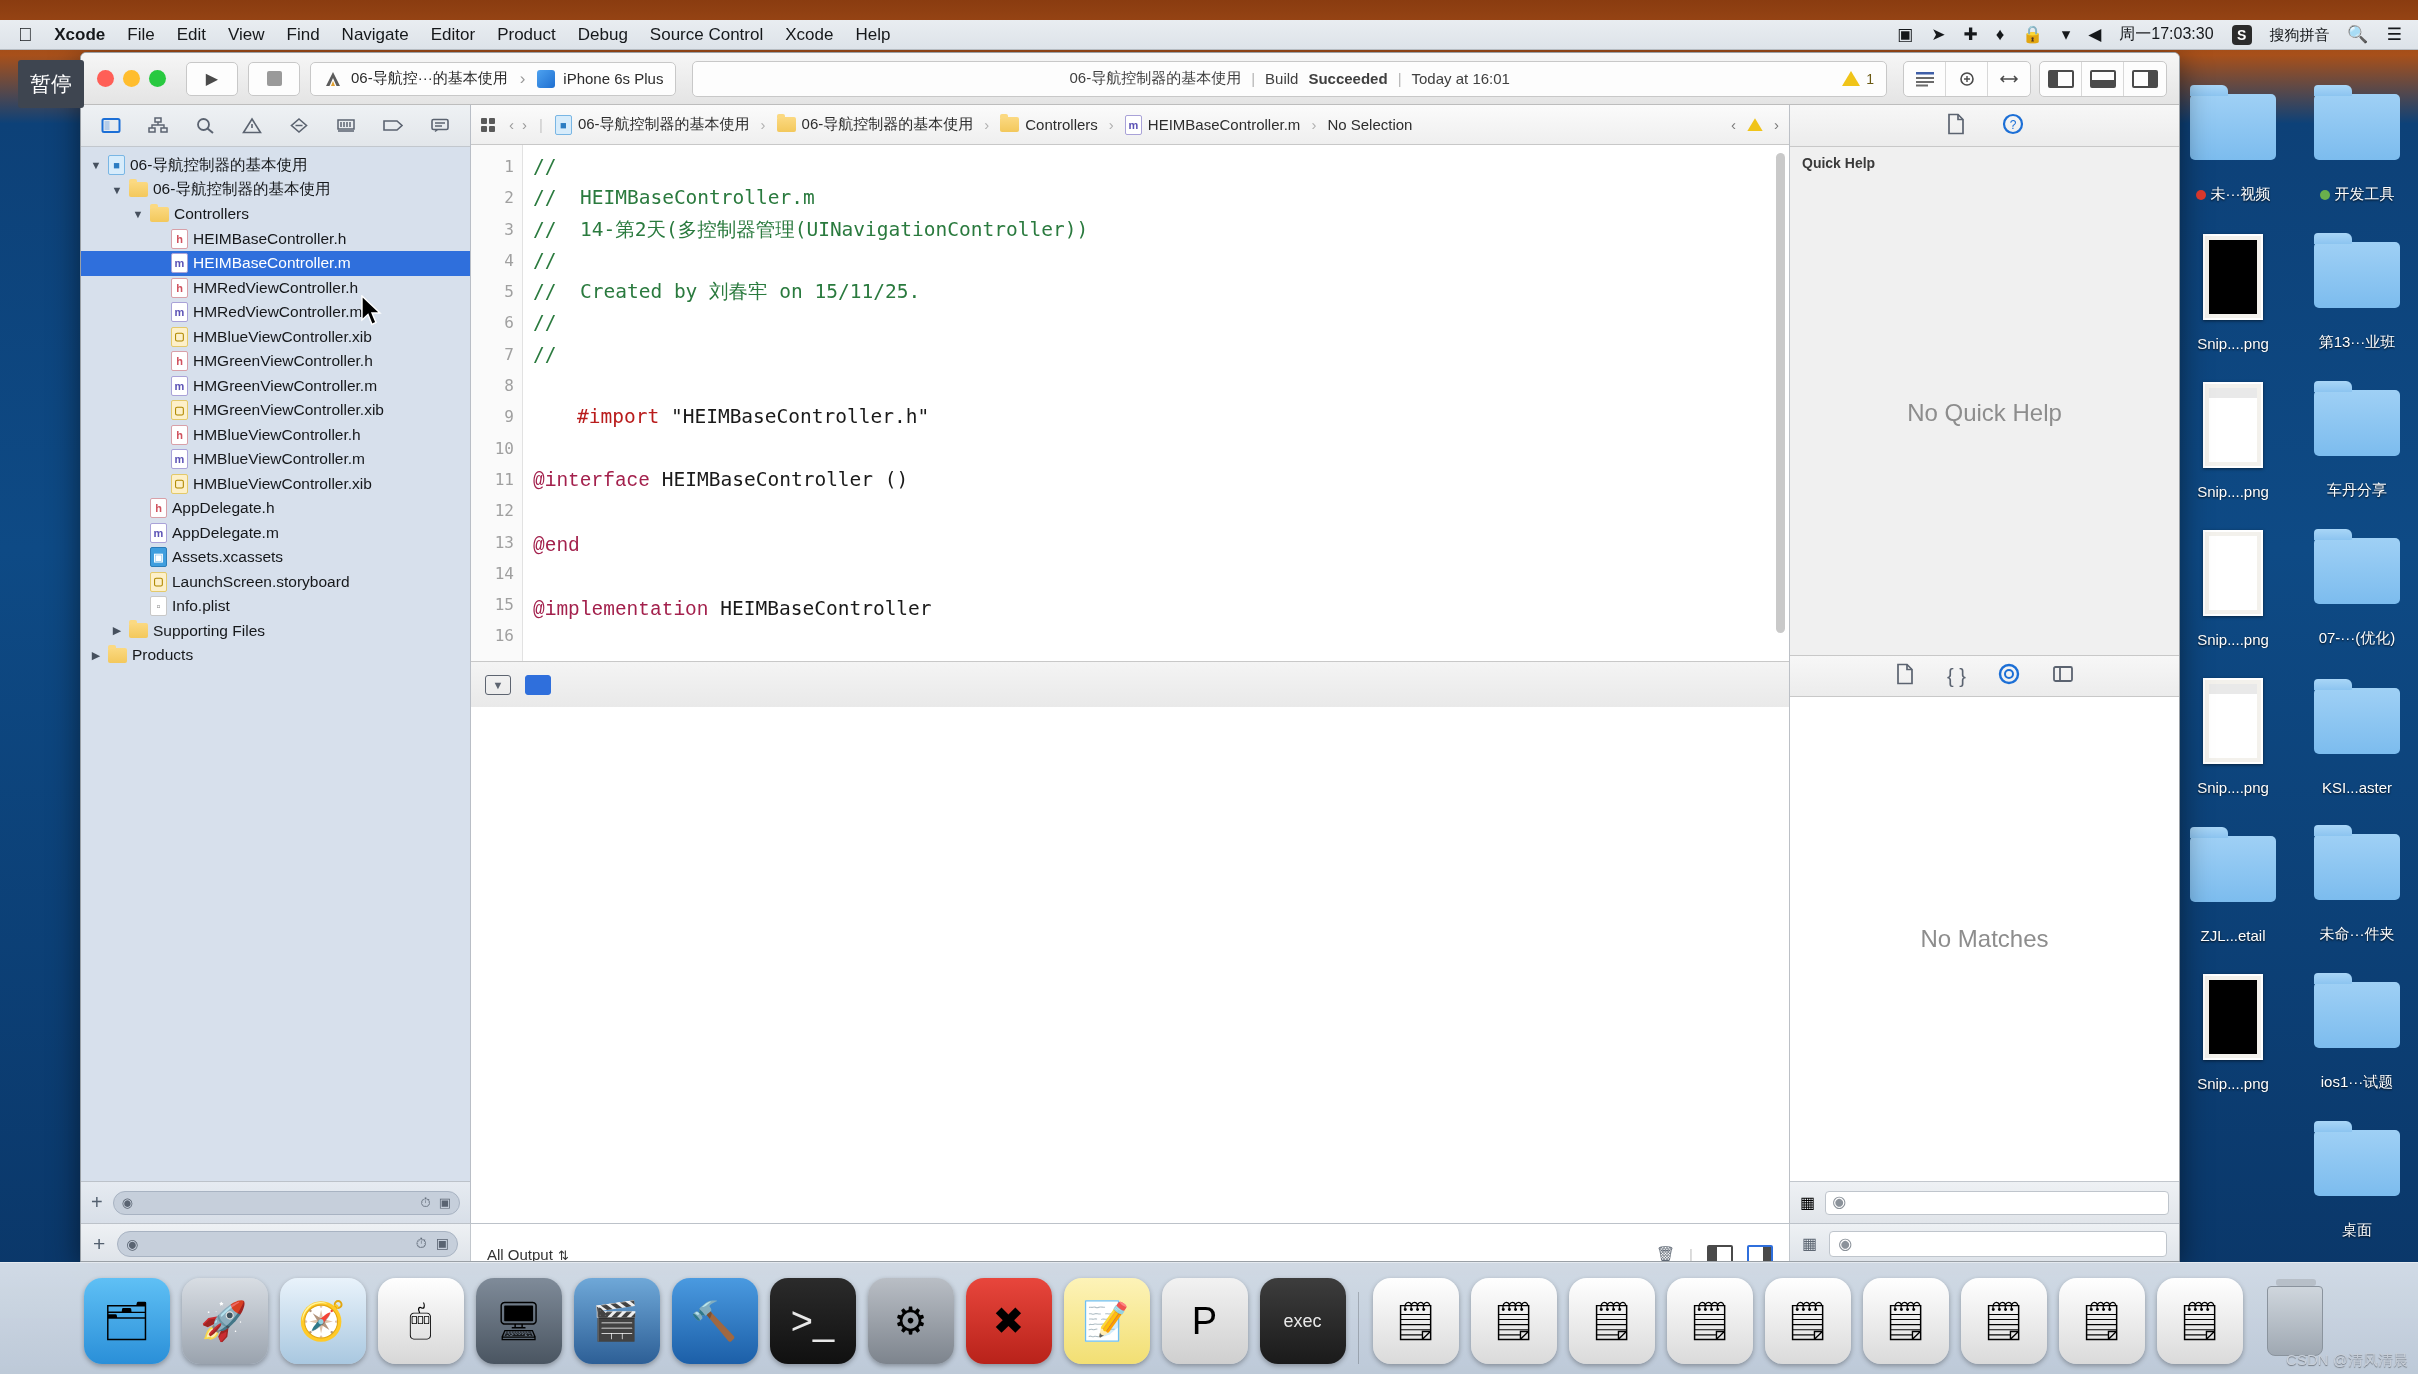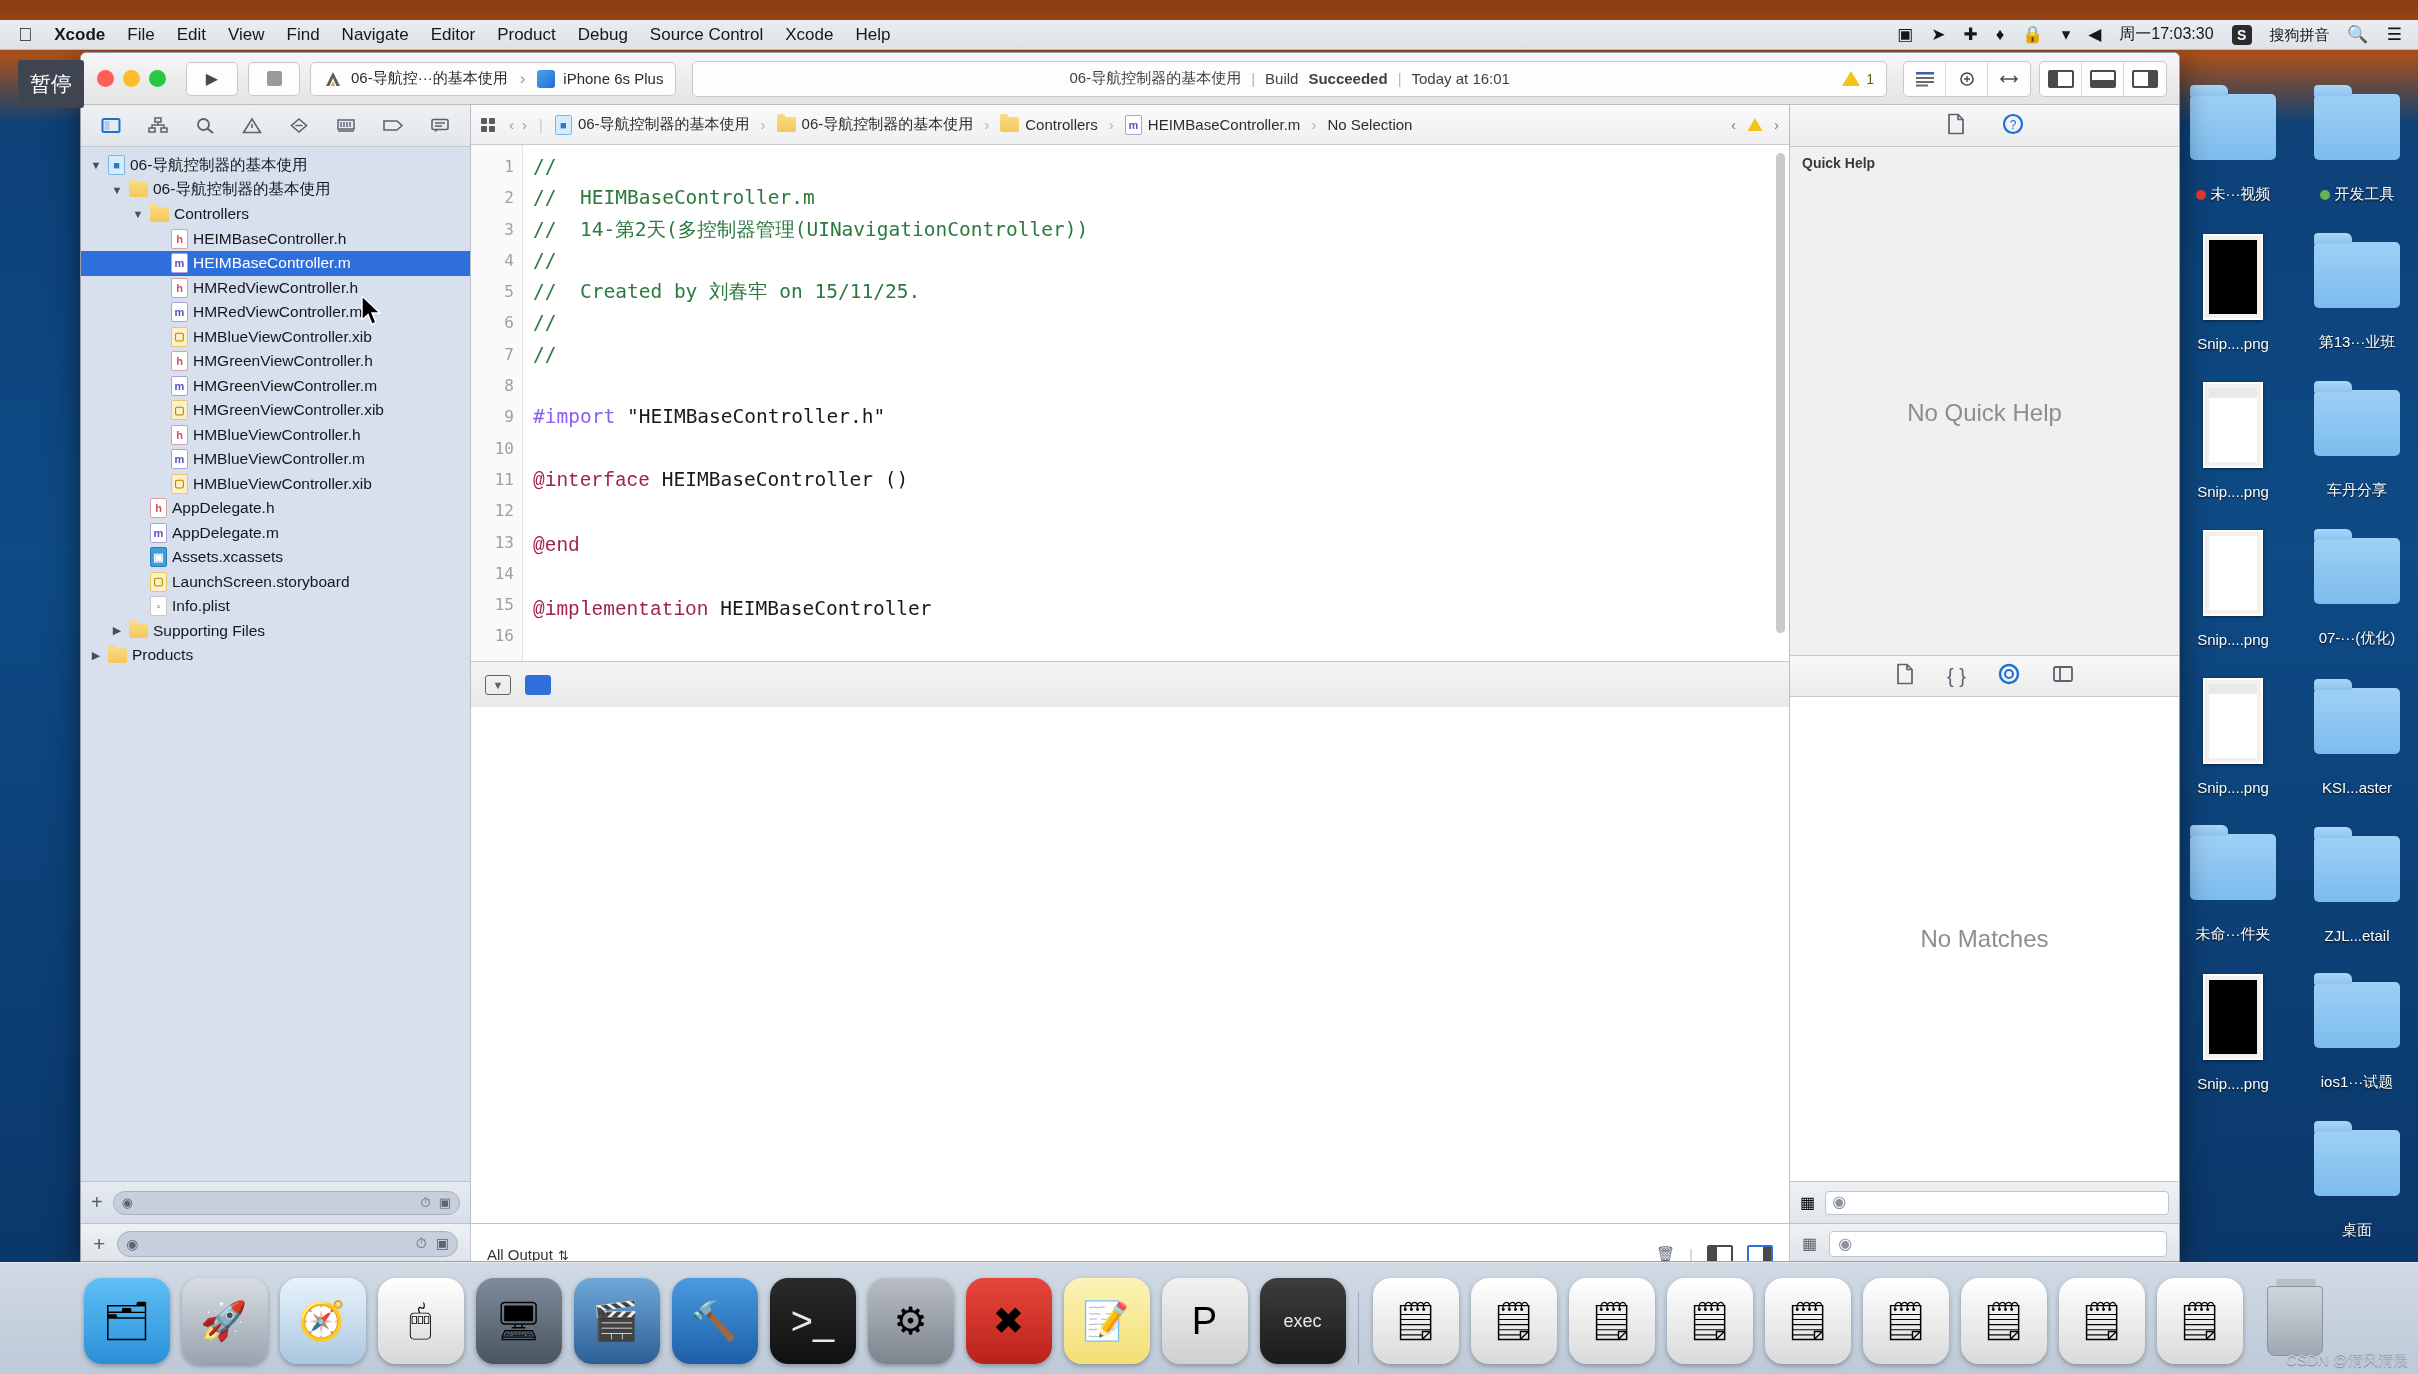--- a/index.html
+++ b/index.html
@@ -171,21 +171,21 @@
   #code-wrap{flex:1;display:flex;overflow:hidden;position:relative;background:#fff;}
   #gutter{
     width:52px;background:#fafafa;border-right:1px solid #e2e2e2;text-align:right;
     padding:6px 8px 0 0;color:#a0a0a0;font-family:"DejaVu Sans Mono",monospace;font-size:16px;line-height:31.3px;
   }
   #code{
     flex:1;padding:6px 0 0 10px;font-family:"DejaVu Sans Mono",monospace;font-size:19.5px;line-height:31.3px;
     color:#1a1a1a;white-space:pre;overflow:hidden;position:relative;
   }
   .cm{color:#2a7a3e;}
-  .pp{color:#8b5cf6;}
+  .pp{color:#b91c1c;margin-left:44px;}
   .kw{color:#a3204c;font-family:Liberation Mono, monospace;}
   #code-scroll{
     position:absolute;right:4px;top:8px;width:9px;height:480px;background:#c9c9c9;border-radius:5px;
   }
   #editor-split{
     height:46px;background:linear-gradient(180deg,#f4f4f4,#e9e9e9);border-top:1px solid #c8c8c8;
     display:flex;align-items:center;gap:14px;padding:0 14px;
   }
   .mini-btn{width:26px;height:20px;border:1.5px solid #5d6470;border-radius:3px;display:flex;align-items:center;justify-content:center;color:#5d6470;font-size:11px;}
   .mini-btn.blue{background:#2f6fdc;border-color:#2f6fdc;}
@@ -323,27 +323,27 @@
     <div class="dicon">
       <span class="glyph">
         <span class="folder"></span>
       </span>
       <span class="lbl">KSI...aster</span>
     </div>
     <div class="dicon">
       <span class="glyph">
         <span class="folder"></span>
       </span>
+      <span class="lbl">ZJL...etail</span>
+    </div>
+    <div class="dicon">
+      <span class="glyph">
+        <span class="folder"></span>
+      </span>
       <span class="lbl">未命···件夹</span>
-    </div>
-    <div class="dicon">
-      <span class="glyph">
-        <span class="folder"></span>
-      </span>
-      <span class="lbl">ZJL...etail</span>
     </div>
     <div class="dicon">
       <span class="glyph">
         <span class="png-thumb">
           <span class="inner"></span>
         </span>
       </span>
       <span class="lbl">Snip....png</span>
     </div>
     <div class="dicon">

